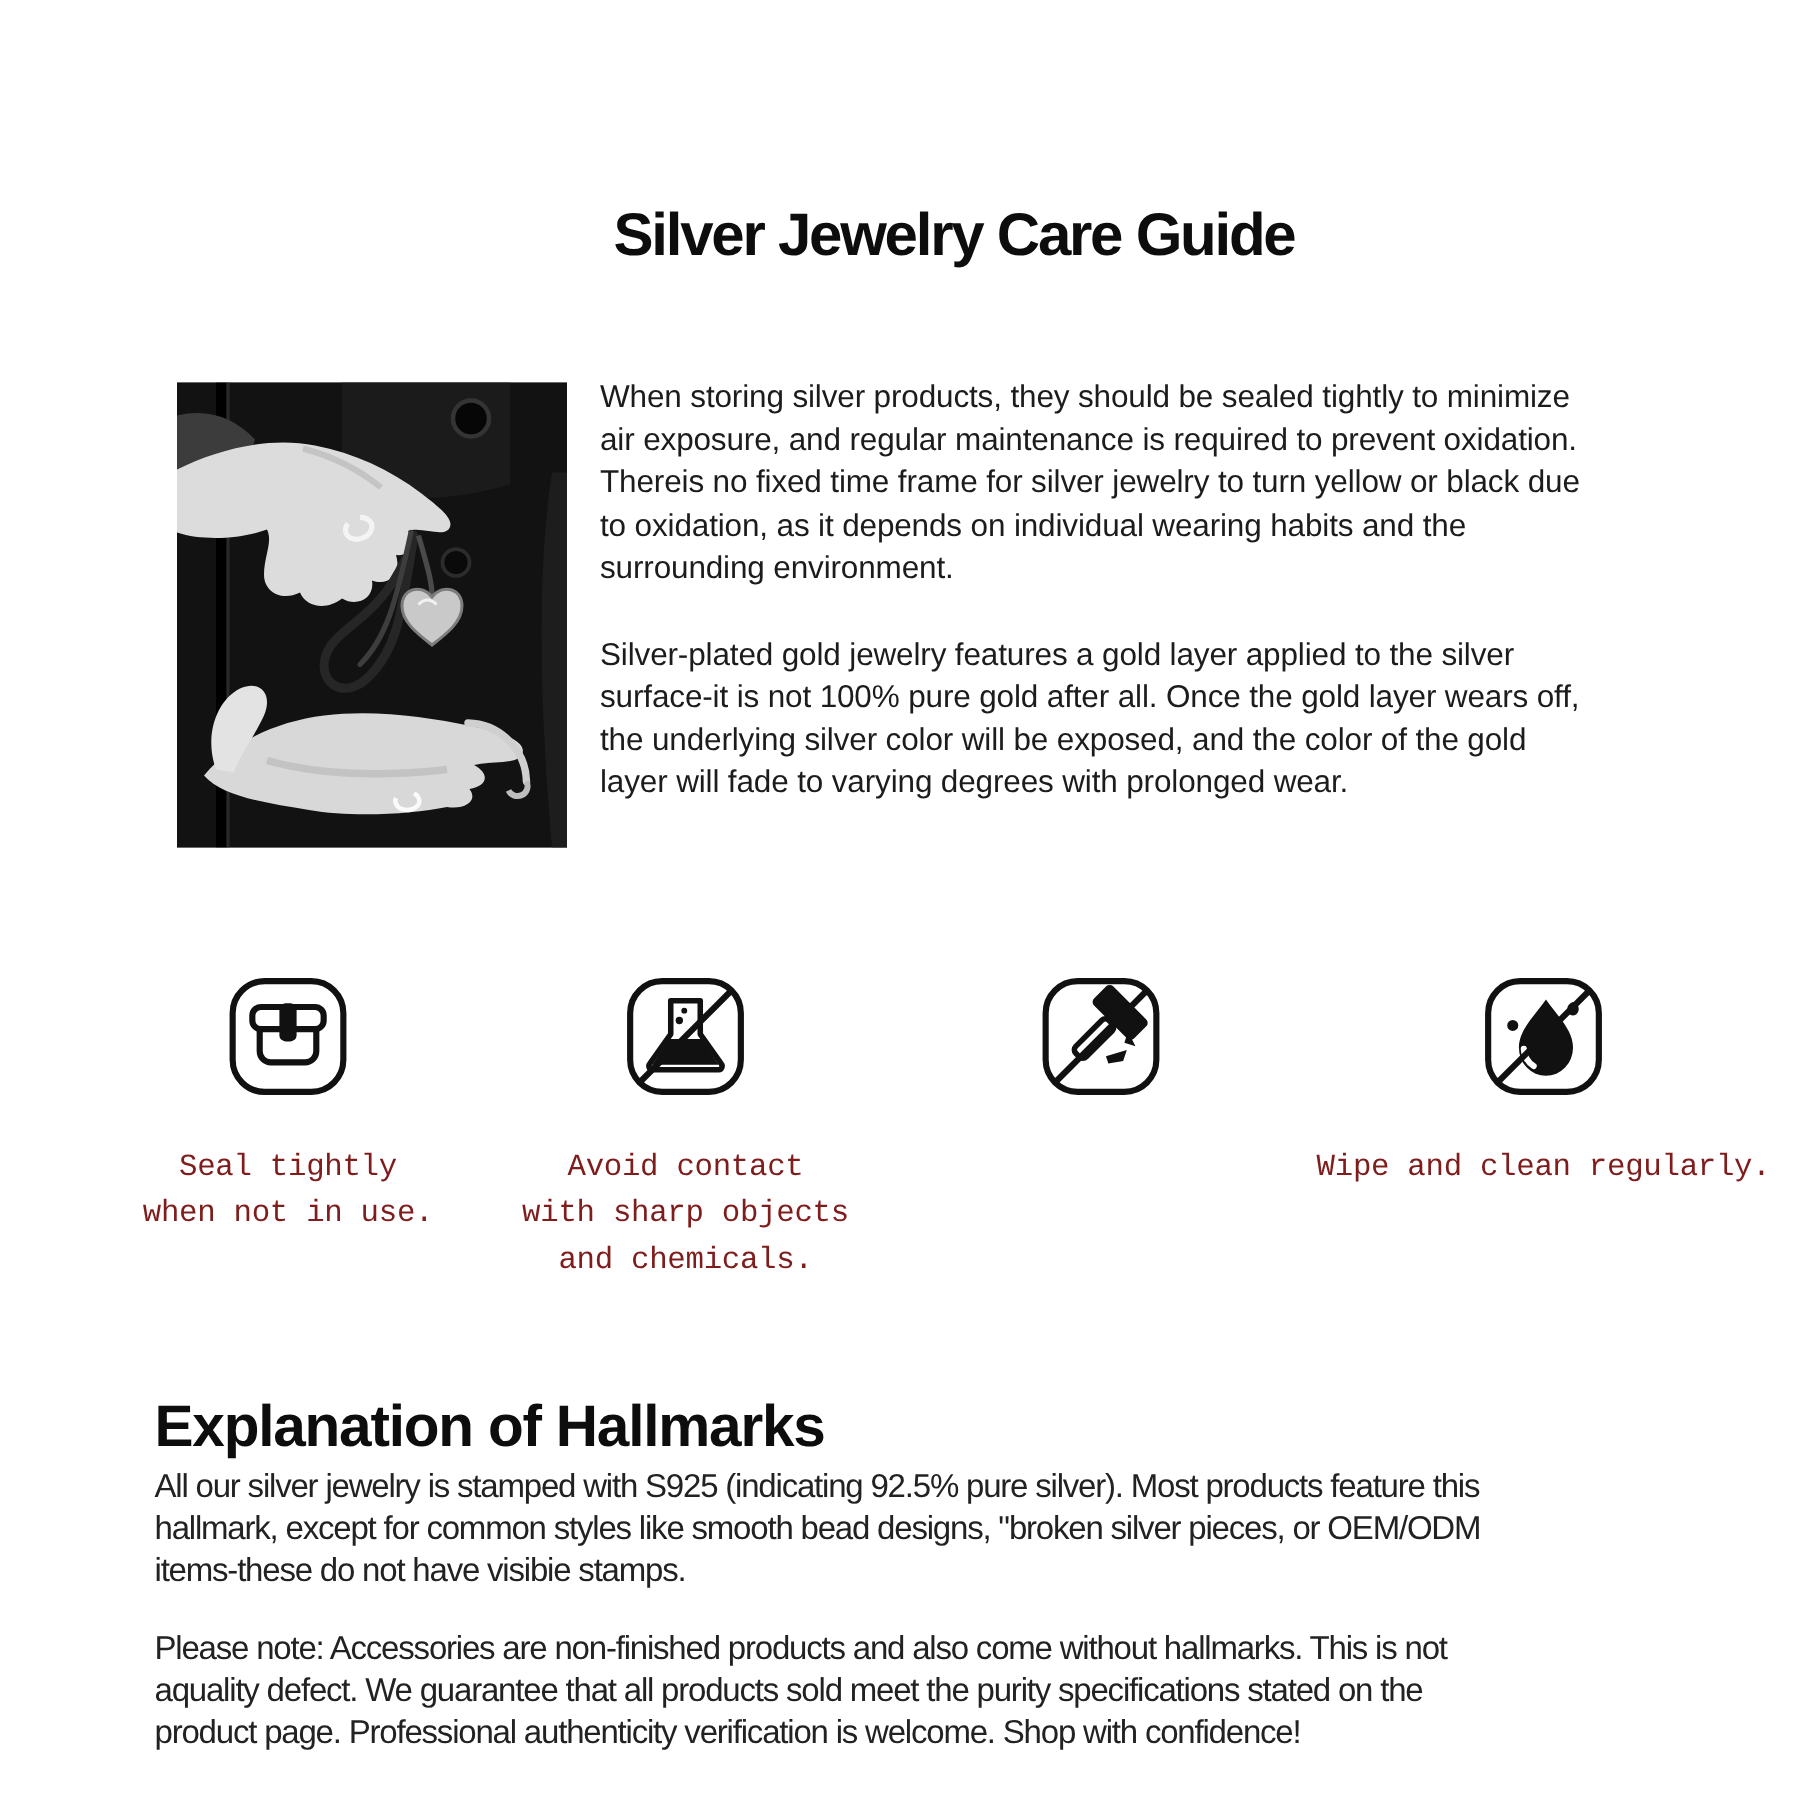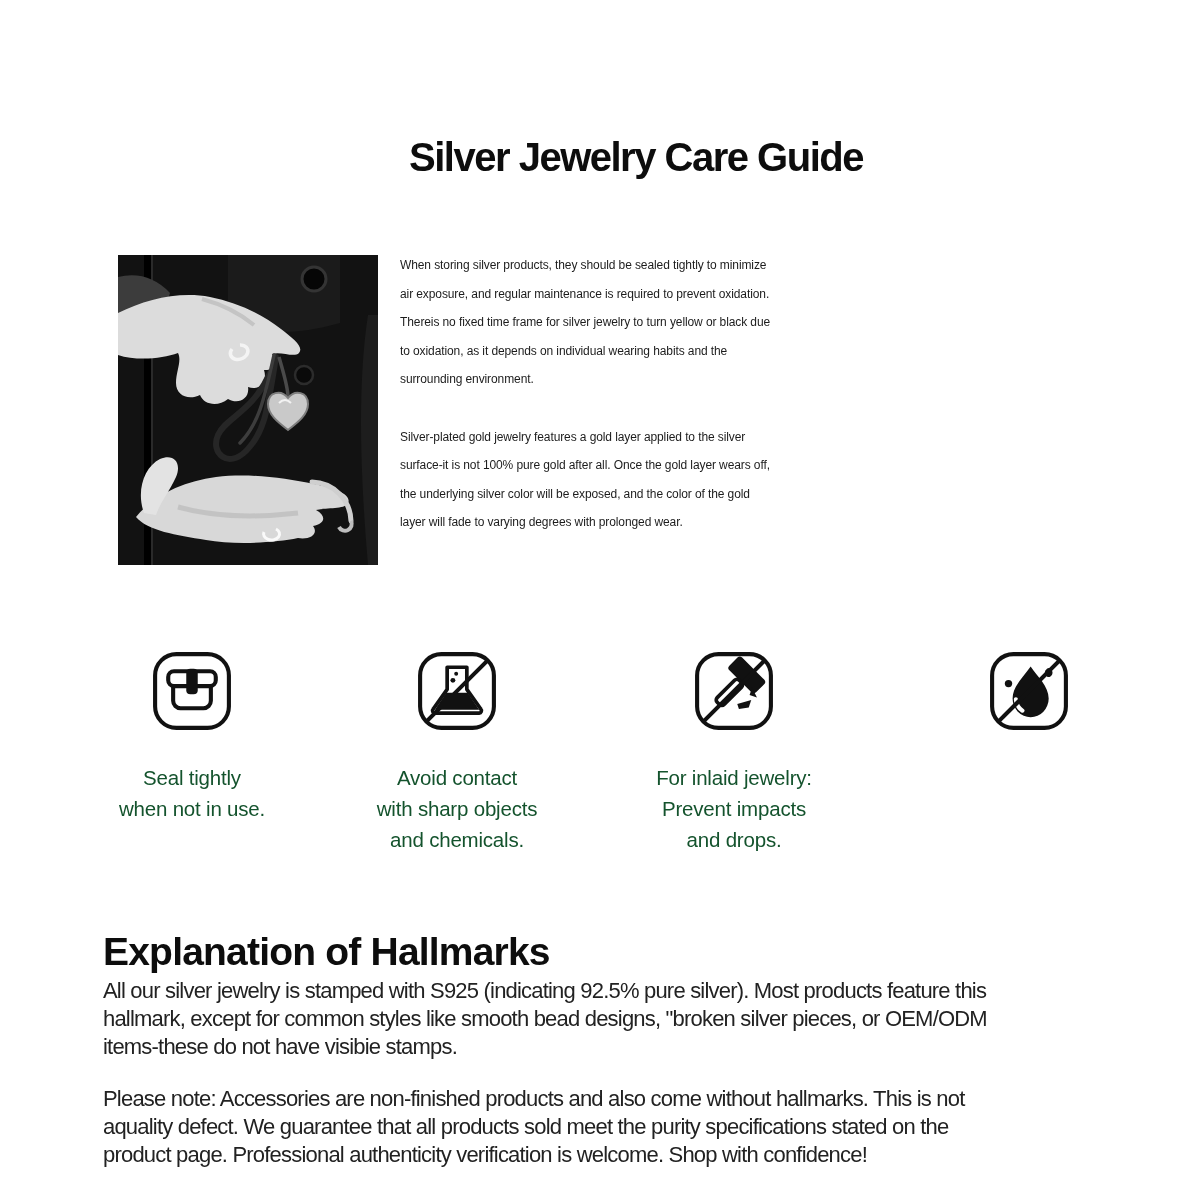--- a/index.html
+++ b/index.html
@@ -11,33 +11,33 @@
   .page-title{
     top:108px;left:0;width:1200px;text-align:center;
     font-size:40px;font-weight:bold;letter-spacing:-1.5px;color:#0d0d0d;margin-left:36px;
   }
   .hero-image{
     left:118px;top:255px;width:260px;height:310px;background:#121212;
   }
   .hero-image svg{display:block;width:100%;height:100%;}
   .hero-text{
     left:400px;top:251px;width:700px;
-    font-size:12px;line-height:28.5px;letter-spacing:-0.1px;color:#1c1c1c;
+    font-size:21px;line-height:28.5px;letter-spacing:-0.1px;color:#1c1c1c;
   }
   .para{white-space:pre-line;margin:0;}
   .hero-text .para + .para{margin-top:29px;}
   .tip-col{top:650px;text-align:center;}
   .tip-col-1{left:72px;width:240px;}
   .tip-col-2{left:327px;width:260px;}
   .tip-col-3{left:614px;width:240px;}
   .tip-col-4{left:869px;width:320px;}
   .tip-icon{width:82px;height:82px;display:inline-block;}
   .tip-caption{
-    margin-top:26px;font-size:20.5px;line-height:31px;color:#14532d;
-    white-space:pre-line;letter-spacing:-0.2px;
+    margin-top:26px;font-size:20.5px;line-height:31px;color:#7f1d1d;
+    white-space:pre-line;letter-spacing:-0.2px;font-family:Liberation Mono, monospace;
   }
   .hallmarks-heading{
     left:103px;top:898px;font-size:39px;font-weight:bold;
     letter-spacing:-0.8px;color:#0d0d0d;text-align:right;
   }
   .hallmarks-para1{left:103px;top:977px;}
   .hallmarks-para2{left:103px;top:1085px;}
   .hallmarks-body{
     width:1000px;font-size:22px;line-height:28px;
     letter-spacing:-0.8px;color:#222222;
@@ -116,34 +116,32 @@
   <svg class="tip-icon" viewBox="0 0 100 100">
     <rect x="5" y="5" width="90" height="90" rx="26" fill="#ffffff" stroke="#111111" stroke-width="5"></rect>
     <g transform="rotate(45 50 46)">
       <rect x="27" y="13" width="46" height="22" rx="4" fill="#111111"></rect>
       <rect x="44" y="35" width="12" height="38" rx="4" fill="#ffffff" stroke="#111111" stroke-width="4.5"></rect>
     </g>
     <path d="M54 66 l17 -5 -3 9 -12 2 z" fill="#111111"></path>
     <path d="M72 46 l6 12 -9 -3 z" fill="#111111"></path>
     <line x1="12" y1="88" x2="88" y2="12" stroke="#111111" stroke-width="5"></line>
   </svg>
-  <div class="tip-caption">For inlaid jewelry:
-Prevent impacts
-and drops.</div>
 </div>
 
 <div class="abs tip-col tip-col-4">
   <svg class="tip-icon" viewBox="0 0 100 100">
     <rect x="5" y="5" width="90" height="90" rx="26" fill="#ffffff" stroke="#111111" stroke-width="5"></rect>
     <path d="M52 20 C60 32 74 44 74 59 A22 23 0 0 1 30 59 C30 44 44 32 52 20 Z" fill="#111111"></path>
     <path d="M34 60 a18 18 0 0 0 8 14" stroke="#ffffff" stroke-width="5" fill="none" stroke-linecap="round"></path>
     <circle cx="25" cy="41" r="4.5" fill="#111111"></circle>
     <path d="M70 25 c3 -4 6 -4 8 0 c2 4 -1 8 -4 8 c-3 0 -6 -4 -4 -8 z" fill="#111111"></path>
     <line x1="12" y1="88" x2="88" y2="12" stroke="#111111" stroke-width="5"></line>
   </svg>
+  <div class="tip-caption">Wipe and clean regularly.</div>
 </div>
 
 <h2 class="abs hallmarks-heading">Explanation of Hallmarks</h2>
 
 <p class="abs para hallmarks-body hallmarks-para1">All our silver jewelry is stamped with S925 (indicating 92.5% pure silver). Most products feature this
 hallmark, except for common styles like smooth bead designs, "broken silver pieces, or OEM/ODM
 items-these do not have visibie stamps.</p>
 
 <p class="abs para hallmarks-body hallmarks-para2">Please note: Accessories are non-finished products and also come without hallmarks. This is not
 aquality defect. We guarantee that all products sold meet the purity specifications stated on the

